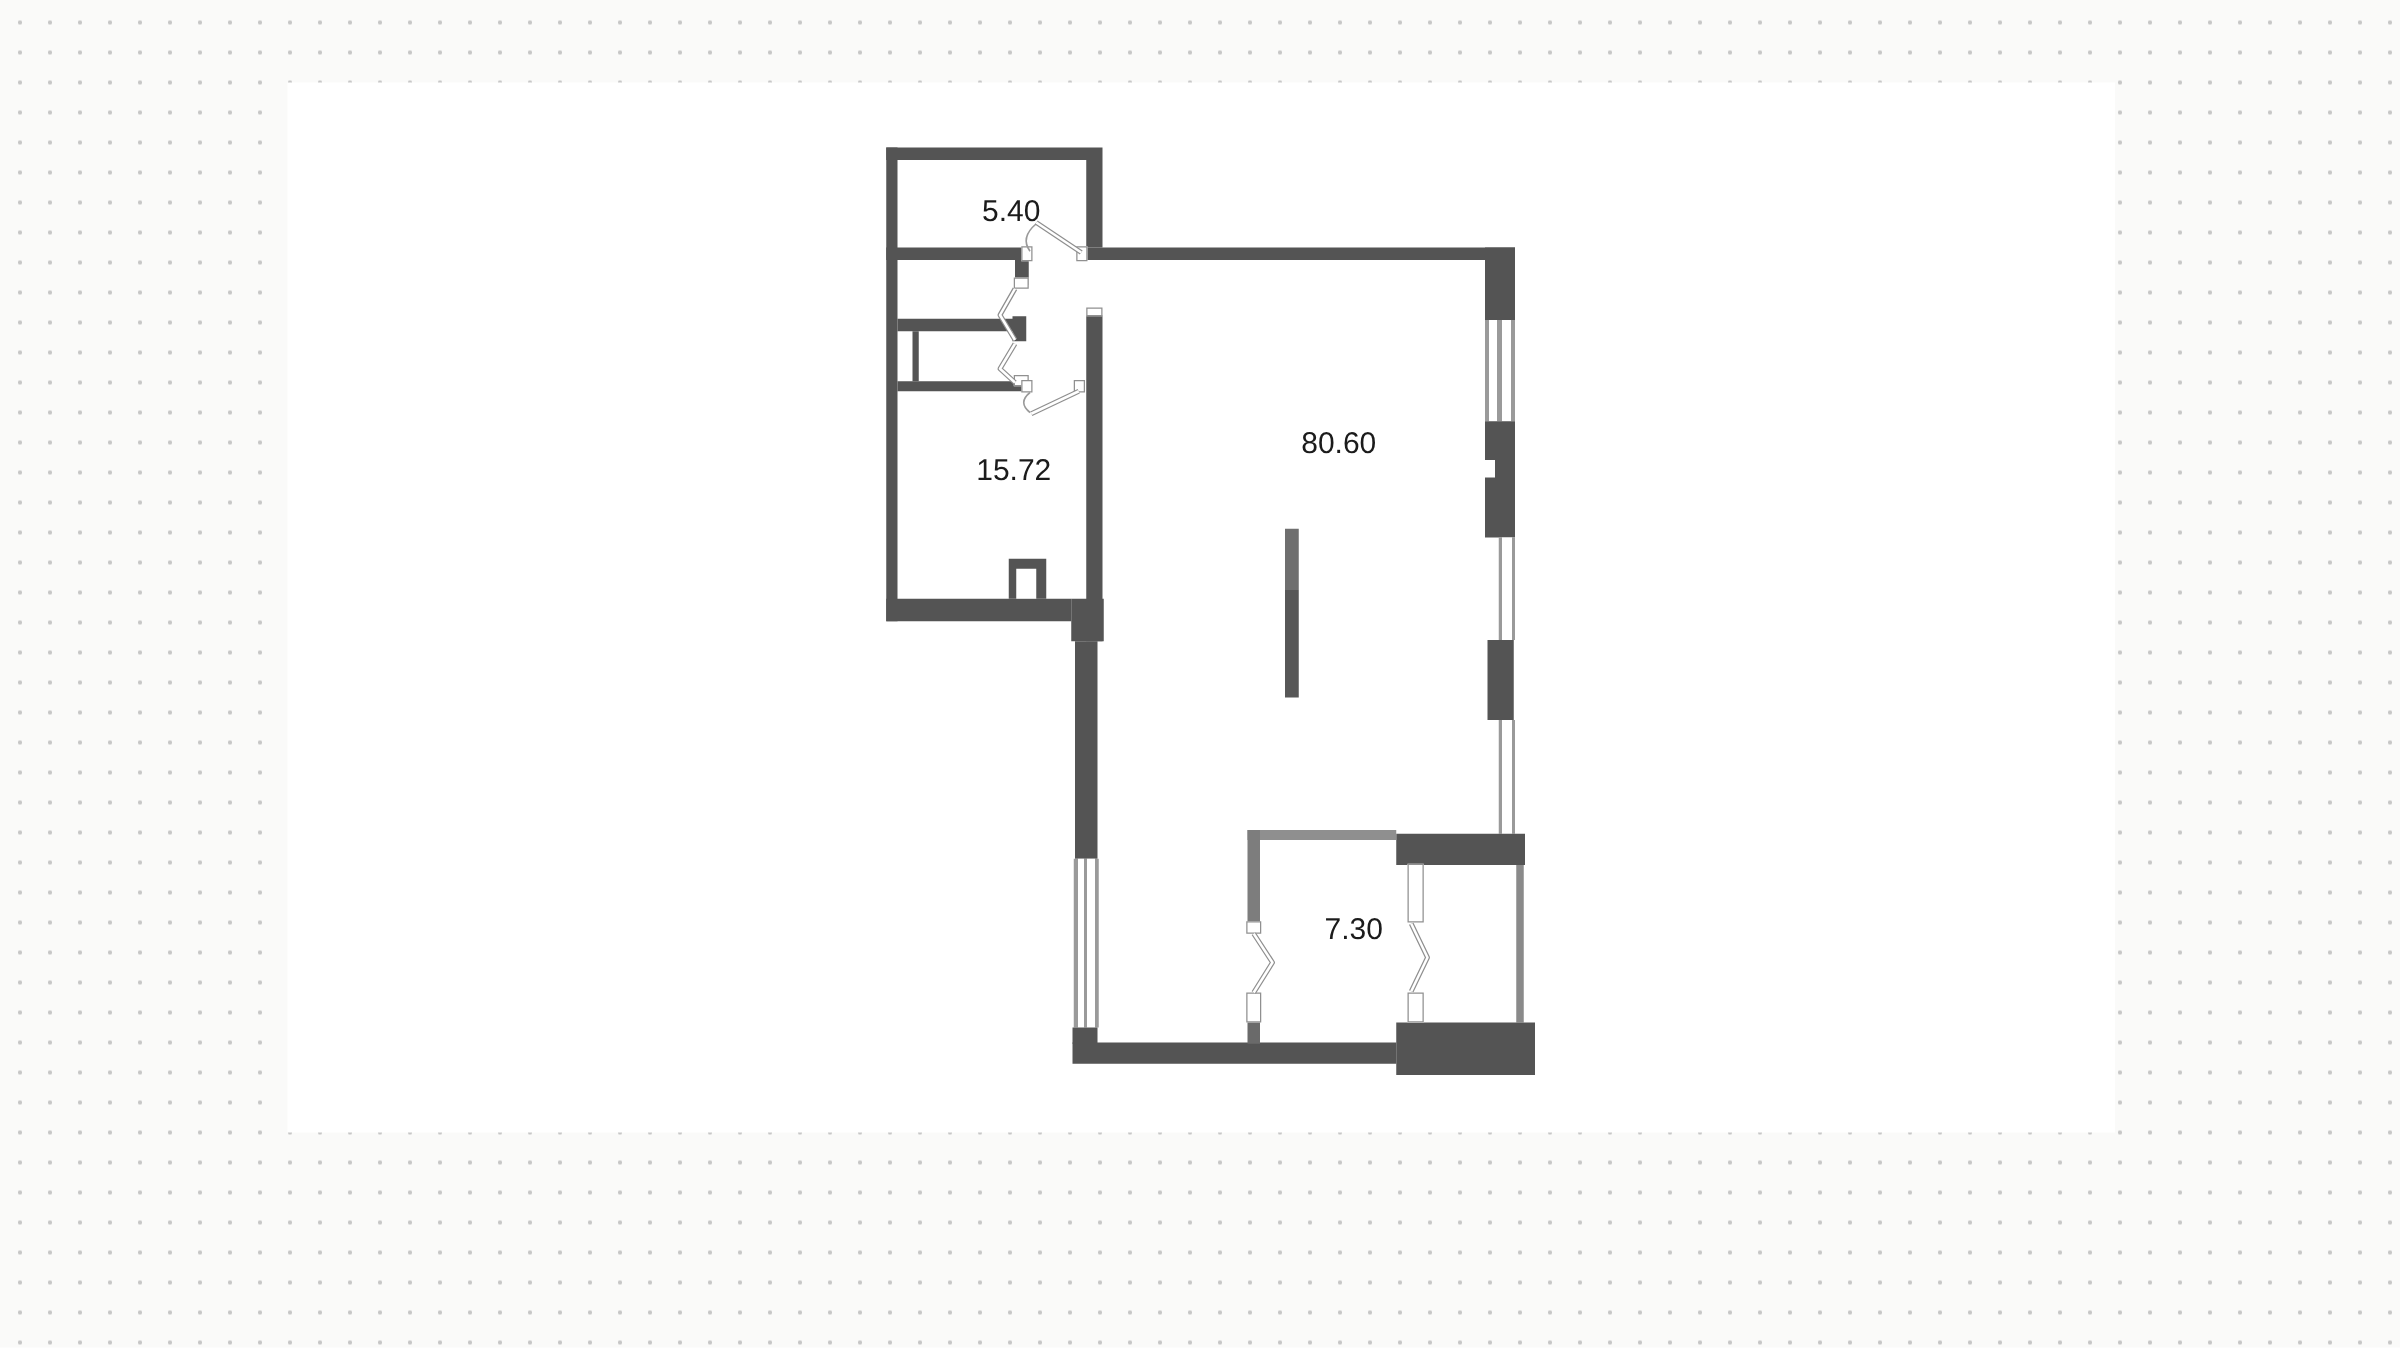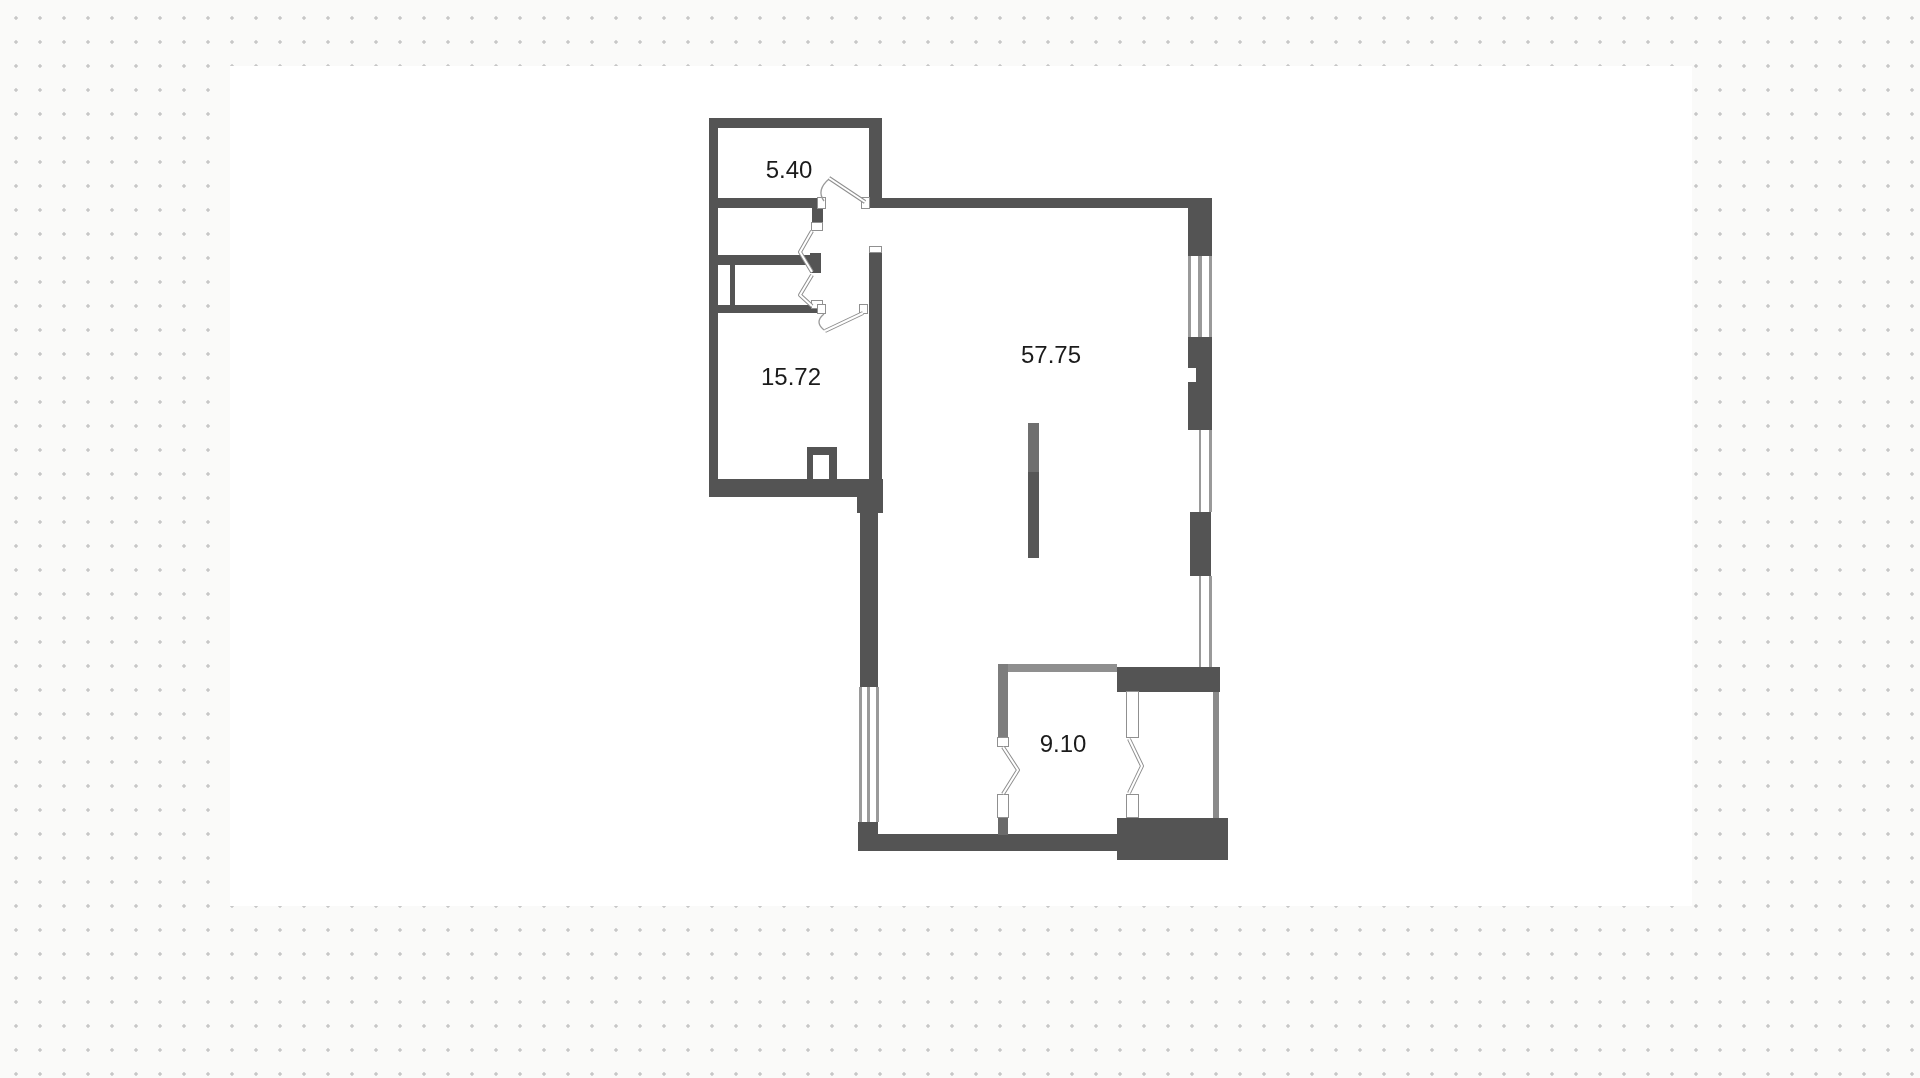--- a/index.html
+++ b/index.html
@@ -26,21 +26,21 @@
   .win3-right{
     position:absolute;
     background:linear-gradient(to right,#9a9a9a 0 3px,#fff 3px 10px,#9a9a9a 10px 14px,#fff 14px 21px,#9a9a9a 21px 24px);
   }
   .win2{
     position:absolute;
     background:linear-gradient(to right,#9a9a9a 0 2.5px,#fff 2.5px 10.5px,#9a9a9a 10.5px 13px);
   }
   .room-label{
     position:absolute;transform:translate(-50%,-50%);
-    font-size:24px;color:#1b1b1b;letter-spacing:0px;white-space:nowrap;
+    font-size:24px;color:#1b1b1b;letter-spacing:0px;white-space:nowrap;margin-left:20px;
   }
   svg.doors{position:absolute;left:0;top:0;pointer-events:none;}
 </style>
 </head>
 <body>
 
 <div class="canvas"></div>
 
 <div class="plan">
 
@@ -127,16 +127,16 @@
 
     <path d="M 1003 747 L 1018 770 L 1003 794" fill="none" stroke="#8f8f8f" stroke-width="4" stroke-linejoin="round"></path>
     <path d="M 1003 747 L 1018 770 L 1003 794" fill="none" stroke="#ffffff" stroke-width="2" stroke-linejoin="round"></path>
 
     <path d="M 1129 739 L 1142 766 L 1129 793" fill="none" stroke="#8f8f8f" stroke-width="4" stroke-linejoin="round"></path>
     <path d="M 1129 739 L 1142 766 L 1129 793" fill="none" stroke="#ffffff" stroke-width="2" stroke-linejoin="round"></path>
   </svg>
 
   <div class="room-label" style="left:789px;top:170px;">5.40</div>
   <div class="room-label" style="left:791px;top:377px;">15.72</div>
-  <div class="room-label" style="left:1051px;top:355px;">57.75</div>
-  <div class="room-label" style="left:1063px;top:744px;">9.10</div>
+  <div class="room-label" style="left:1051px;top:355px;">80.60</div>
+  <div class="room-label" style="left:1063px;top:744px;">7.30</div>
 
 </div>
 
 </body></html>

